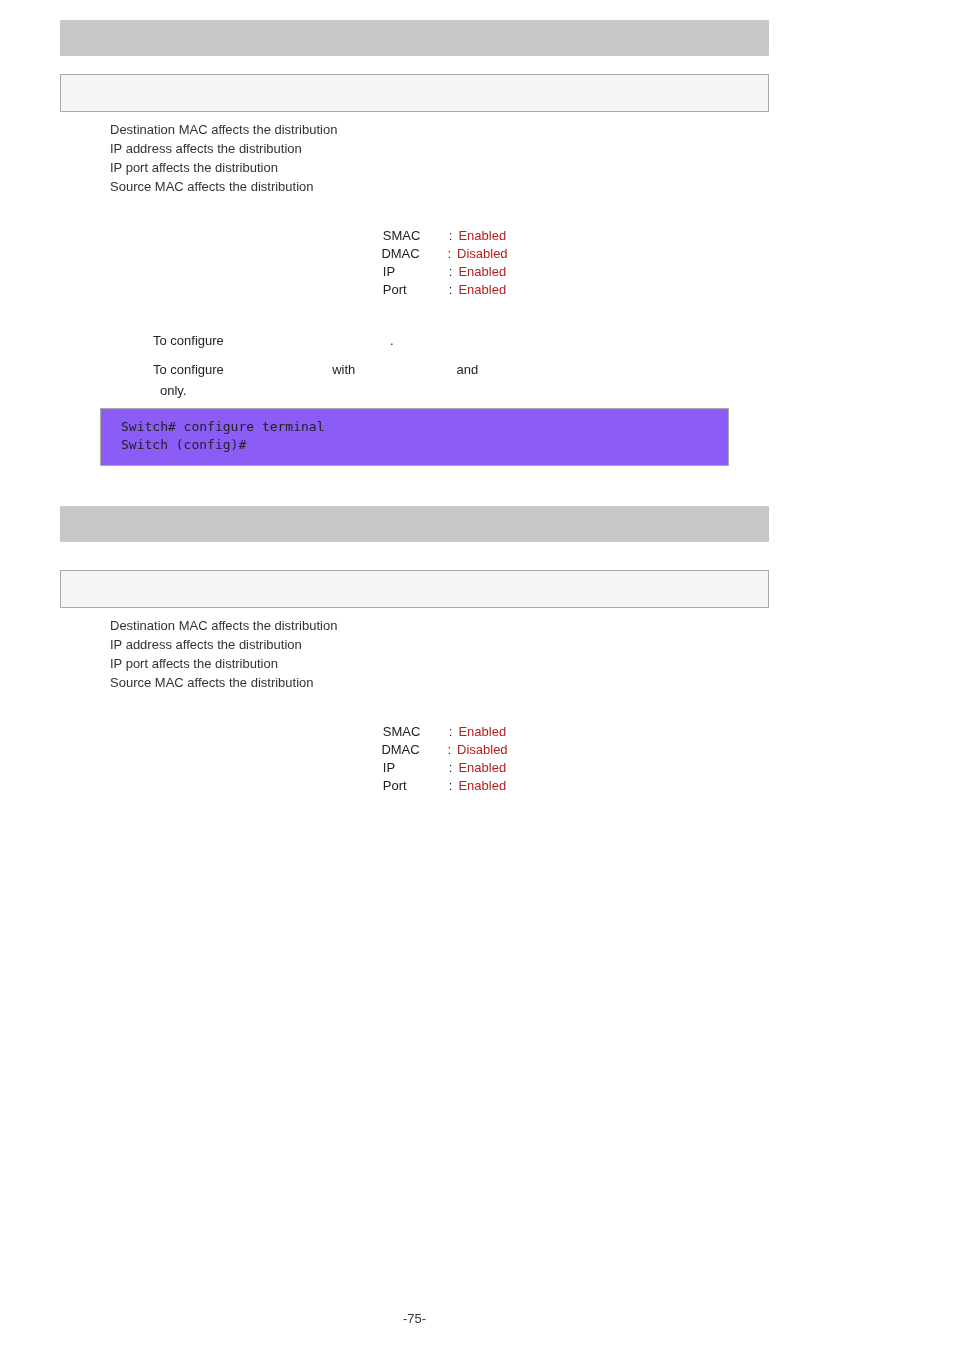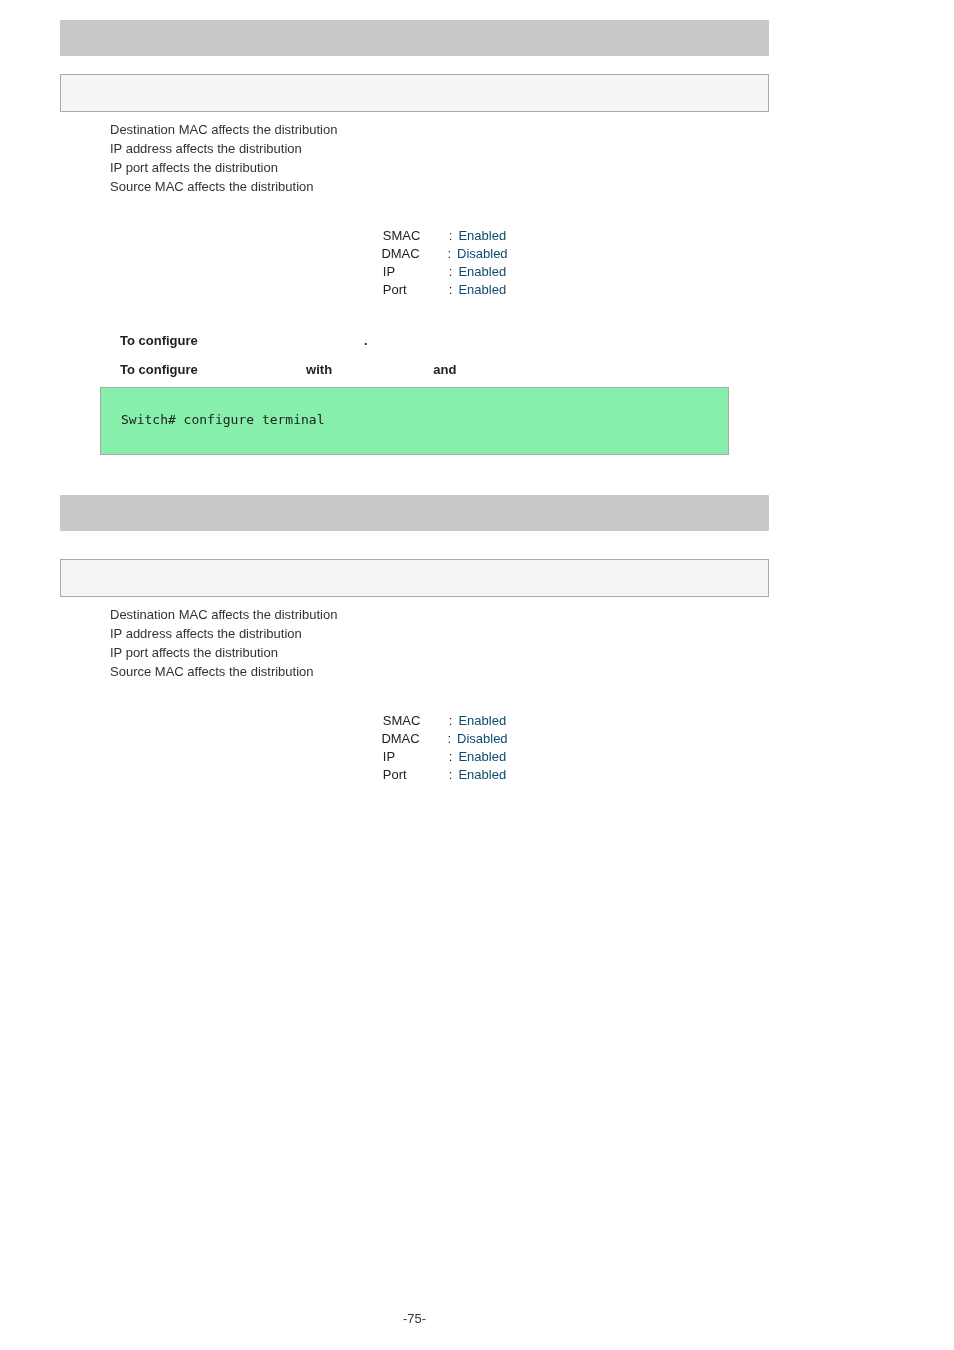--- a/index.html
+++ b/index.html
@@ -62,34 +62,33 @@
       min-width: 60px;
       color: #222;
     }
 
     .status-colon {
       margin: 0 6px;
       color: #222;
     }
 
     .status-val {
-      color: #0c4a6e;
+      color: #b91c1c;
     }
 
     .configure-line {
-      margin: 14px 0 6px 60px;
-      font-size: 13px;
-      color: #222;
-      font-weight: bold;
+      margin: 14px 0 6px 93px;
+      font-size: 13px;
+      color: #222;
     }
 
     .code-box {
       border: 1px solid #aaa;
-      background: #86efac;
-      padding: 24px 20px;
+      background: #8b5cf6;
+      padding: 10px 20px;
       margin: 10px 40px 10px 40px;
       font-family: monospace;
       font-size: 13px;
     }
 
     .code-line {
       margin-bottom: 3px;
     }
 
     .page-number {
@@ -152,23 +151,27 @@
 
   <div class="small-gap"></div>
 
   <div class="configure-line">
     To configure&nbsp;&nbsp;&nbsp;&nbsp;&nbsp;&nbsp;&nbsp;&nbsp;&nbsp;&nbsp;&nbsp;&nbsp;&nbsp;&nbsp;&nbsp;&nbsp;&nbsp;&nbsp;&nbsp;&nbsp;&nbsp;&nbsp;&nbsp;&nbsp;&nbsp;&nbsp;&nbsp;&nbsp;&nbsp;&nbsp;&nbsp;&nbsp;&nbsp;&nbsp;&nbsp;&nbsp;&nbsp;&nbsp;&nbsp;&nbsp;&nbsp;&nbsp;&nbsp;&nbsp;&nbsp;&nbsp;.
   </div>
 
   <div class="configure-line">
     To configure&nbsp;&nbsp;&nbsp;&nbsp;&nbsp;&nbsp;&nbsp;&nbsp;&nbsp;&nbsp;&nbsp;&nbsp;&nbsp;&nbsp;&nbsp;&nbsp;&nbsp;&nbsp;&nbsp;&nbsp;&nbsp;&nbsp;&nbsp;&nbsp;&nbsp;&nbsp;&nbsp;&nbsp;&nbsp;&nbsp;with&nbsp;&nbsp;&nbsp;&nbsp;&nbsp;&nbsp;&nbsp;&nbsp;&nbsp;&nbsp;&nbsp;&nbsp;&nbsp;&nbsp;&nbsp;&nbsp;&nbsp;&nbsp;&nbsp;&nbsp;&nbsp;&nbsp;&nbsp;&nbsp;&nbsp;&nbsp;&nbsp;&nbsp;and
   </div>
+  <div style="margin-left: 100px; margin-bottom: 10px; font-size:13px;">
+    only.
+  </div>
 
   <div class="code-box">
     <div class="code-line">Switch# configure terminal</div>
+    <div class="code-line">Switch (config)#</div>
   </div>
 
   <div class="section-gap"></div>
 
   <div class="section-header"></div>
 
   <div class="small-gap"></div>
 
   <div class="info-box"></div>
 

